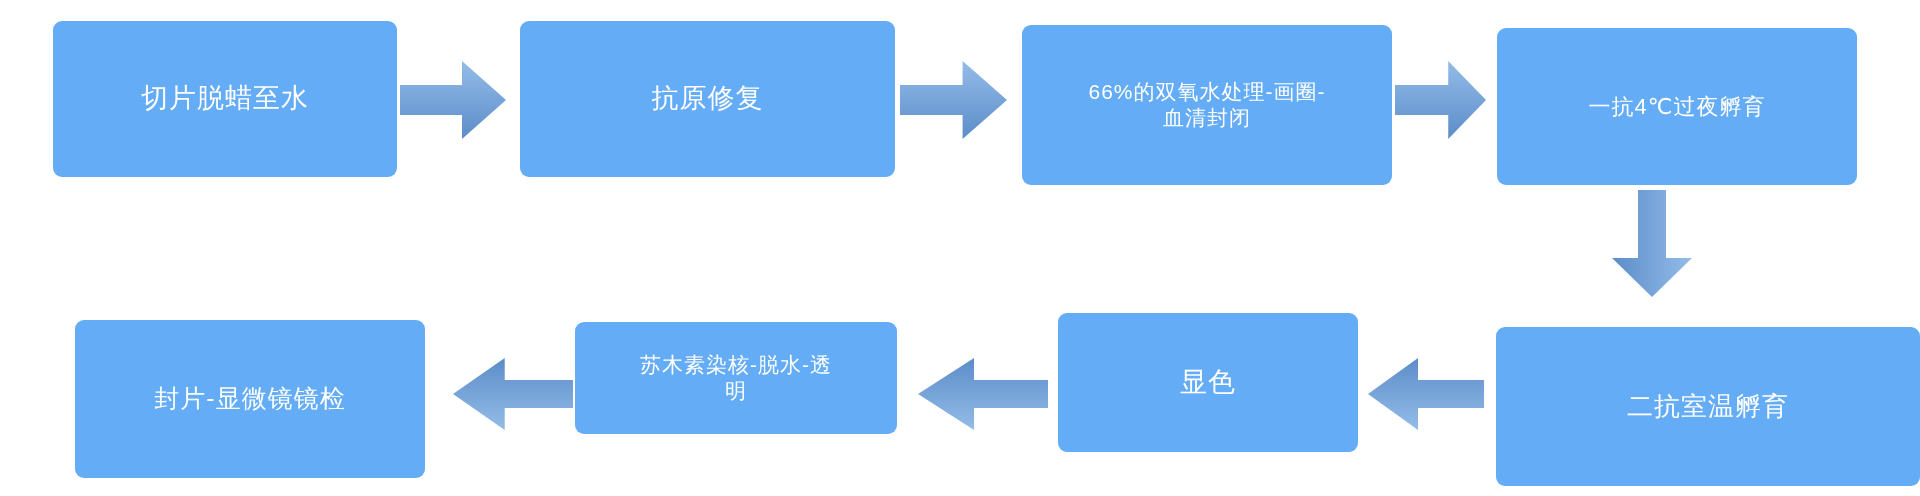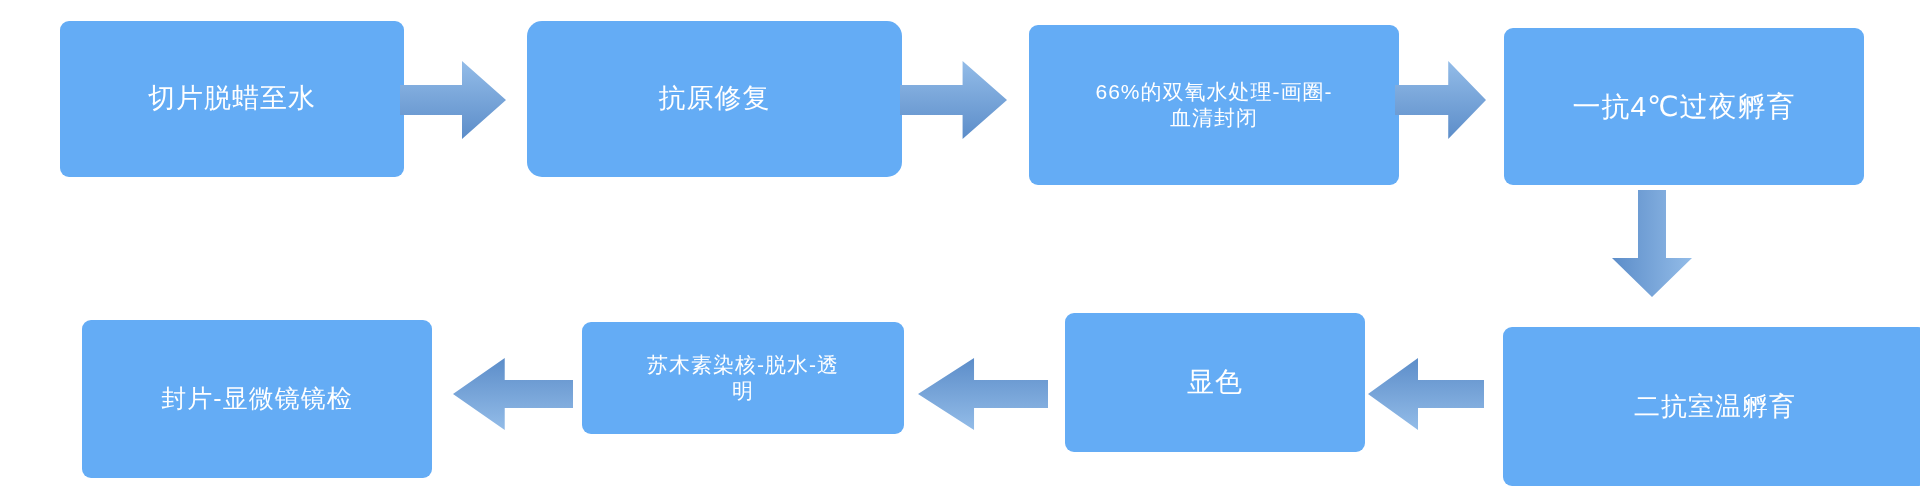--- a/index.html
+++ b/index.html
@@ -16,33 +16,32 @@
   .box {
     position: absolute;
     background: #64ACF5;
     border-radius: 9px;
     display: flex;
     align-items: center;
     justify-content: center;
     text-align: center;
     box-sizing: border-box;
     padding: 4px 10px;
-    margin-left: 7px;
   }
   .box-label {
     color: #ffffff;
     white-space: pre-line;
     line-height: 1.25;
     letter-spacing: 1px;
   }
   
   .box1 { left: 53px;   top: 21px;  width: 344px; height: 156px; font-size: 27px; }
-  .box2 { left: 520px;  top: 21px;  width: 375px; height: 156px; font-size: 27px; border-radius: 15px; }
+  .box2 { left: 520px;  top: 21px;  width: 375px; height: 156px; font-size: 27px; }
   .box3 { left: 1022px; top: 25px;  width: 370px; height: 160px; font-size: 21px; }
-  .box4 { left: 1497px; top: 28px;  width: 360px; height: 157px; font-size: 28px; }
+  .box4 { left: 1497px; top: 28px;  width: 360px; height: 157px; font-size: 22px; }
   
   .box5 { left: 1496px; top: 327px; width: 424px; height: 159px; font-size: 26px; }
   .box6 { left: 1058px; top: 313px; width: 300px; height: 139px; font-size: 27px; }
   .box7 { left: 575px;  top: 322px; width: 322px; height: 112px; font-size: 21px; }
   .box8 { left: 75px;   top: 320px; width: 350px; height: 158px; font-size: 25px; }
 
   .arrow { position: absolute; display: block; }
   .arrow-r1 { left: 400px;  top: 61px;  width: 106px; height: 78px; }
   .arrow-r2 { left: 900px;  top: 61px;  width: 107px; height: 78px; }
   .arrow-r3 { left: 1395px; top: 61px;  width: 91px;  height: 78px; }

